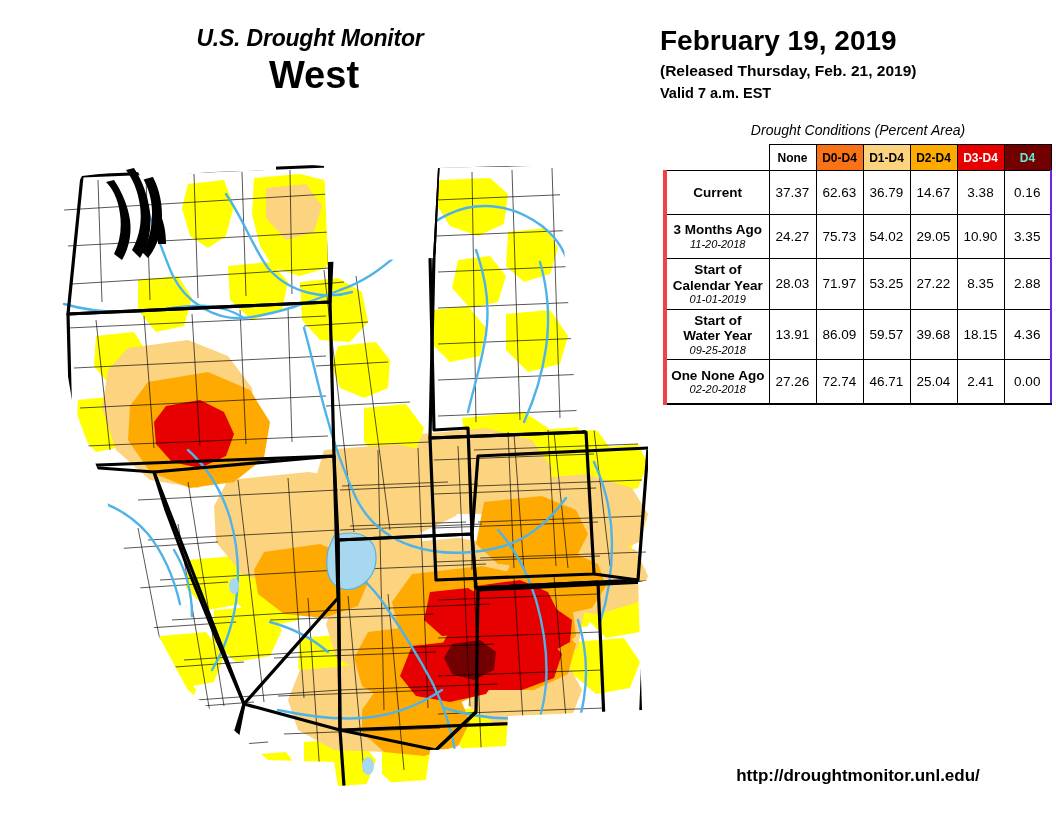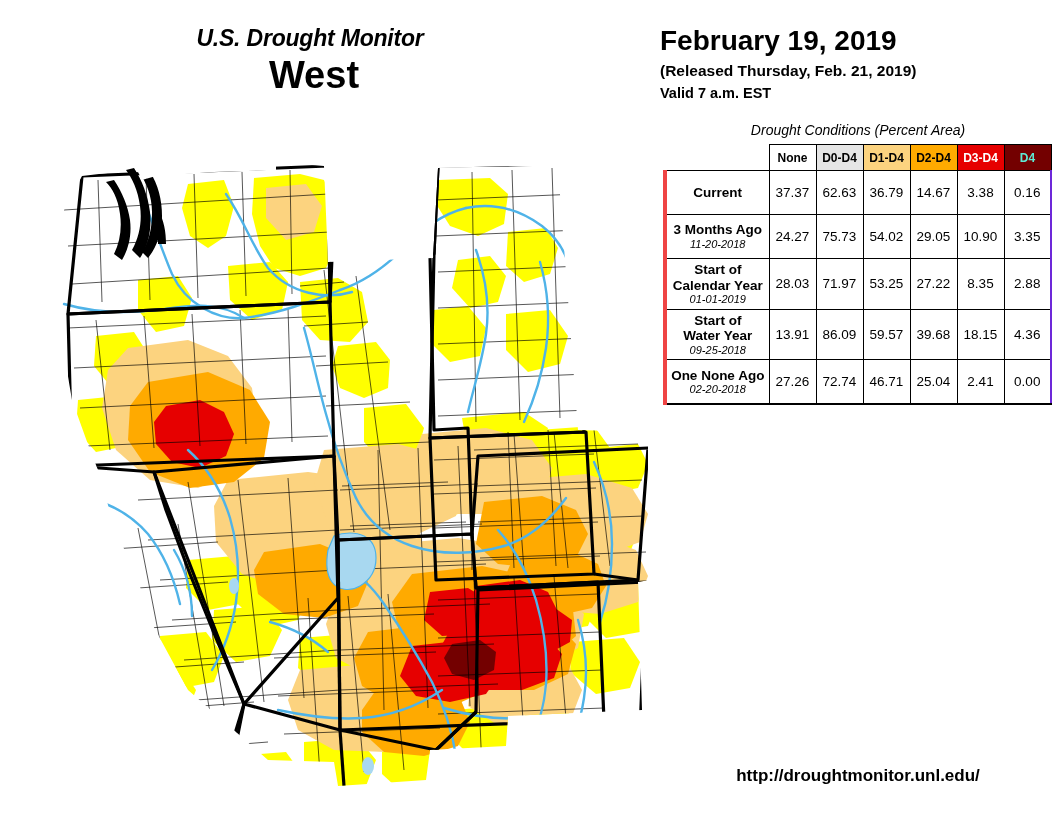--- a/index.html
+++ b/index.html
@@ -106,21 +106,21 @@
     background: transparent;
   }
   #drought-table thead th {
     height: 26px;
     font-size: 12px;
     font-weight: bold;
   }
   .col-lbl { width: 104px; }
   .col-val { width: 47px; }
   .hdr-none { background: #ffffff; color: #000; }
-  .hdr-d0   { background: #e5e5e5; color: #000; }
+  .hdr-d0   { background: #f97316; color: #000; }
   .hdr-d1   { background: #fcd37f; color: #000; }
   .hdr-d2   { background: #ffaa00; color: #000; }
   .hdr-d3   { background: #e60000; color: #ffffff; }
   .hdr-d4   { background: #730000; color: #5eead4; }
 
   #drought-table tbody td.rowlabel {
     text-align: center;
     padding: 3px 4px;
     line-height: 1.15;
     border-left: 4px solid #ef4444;

